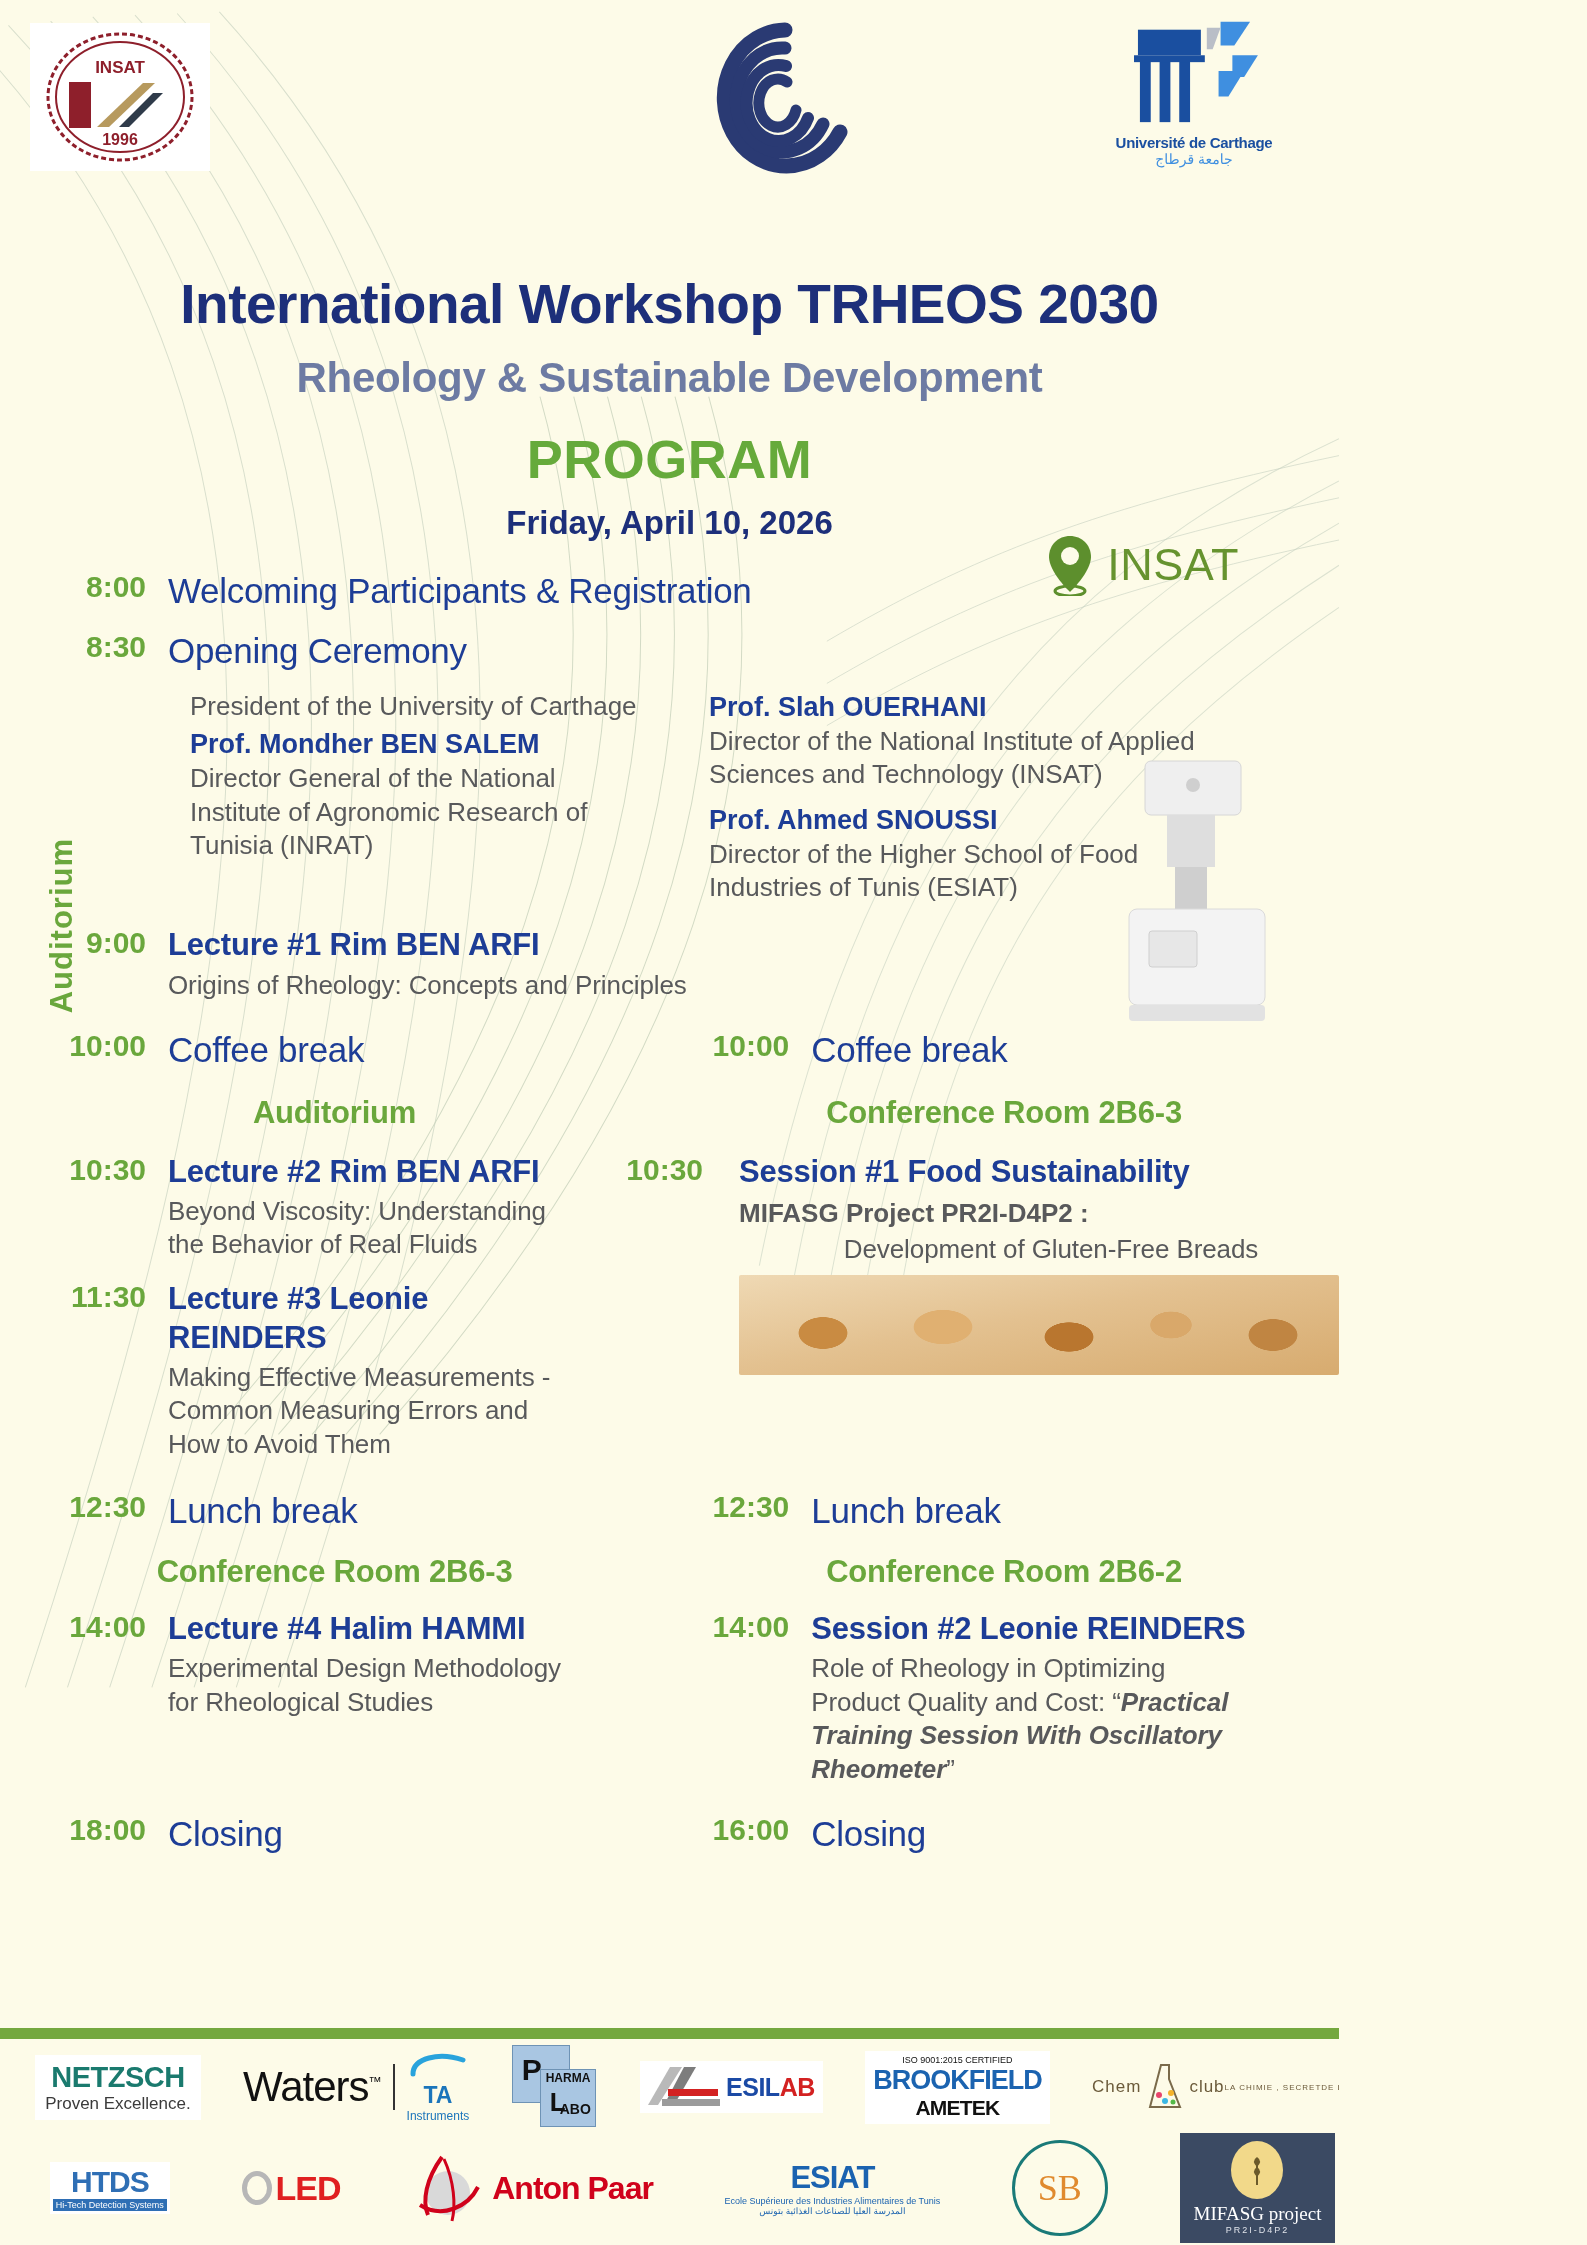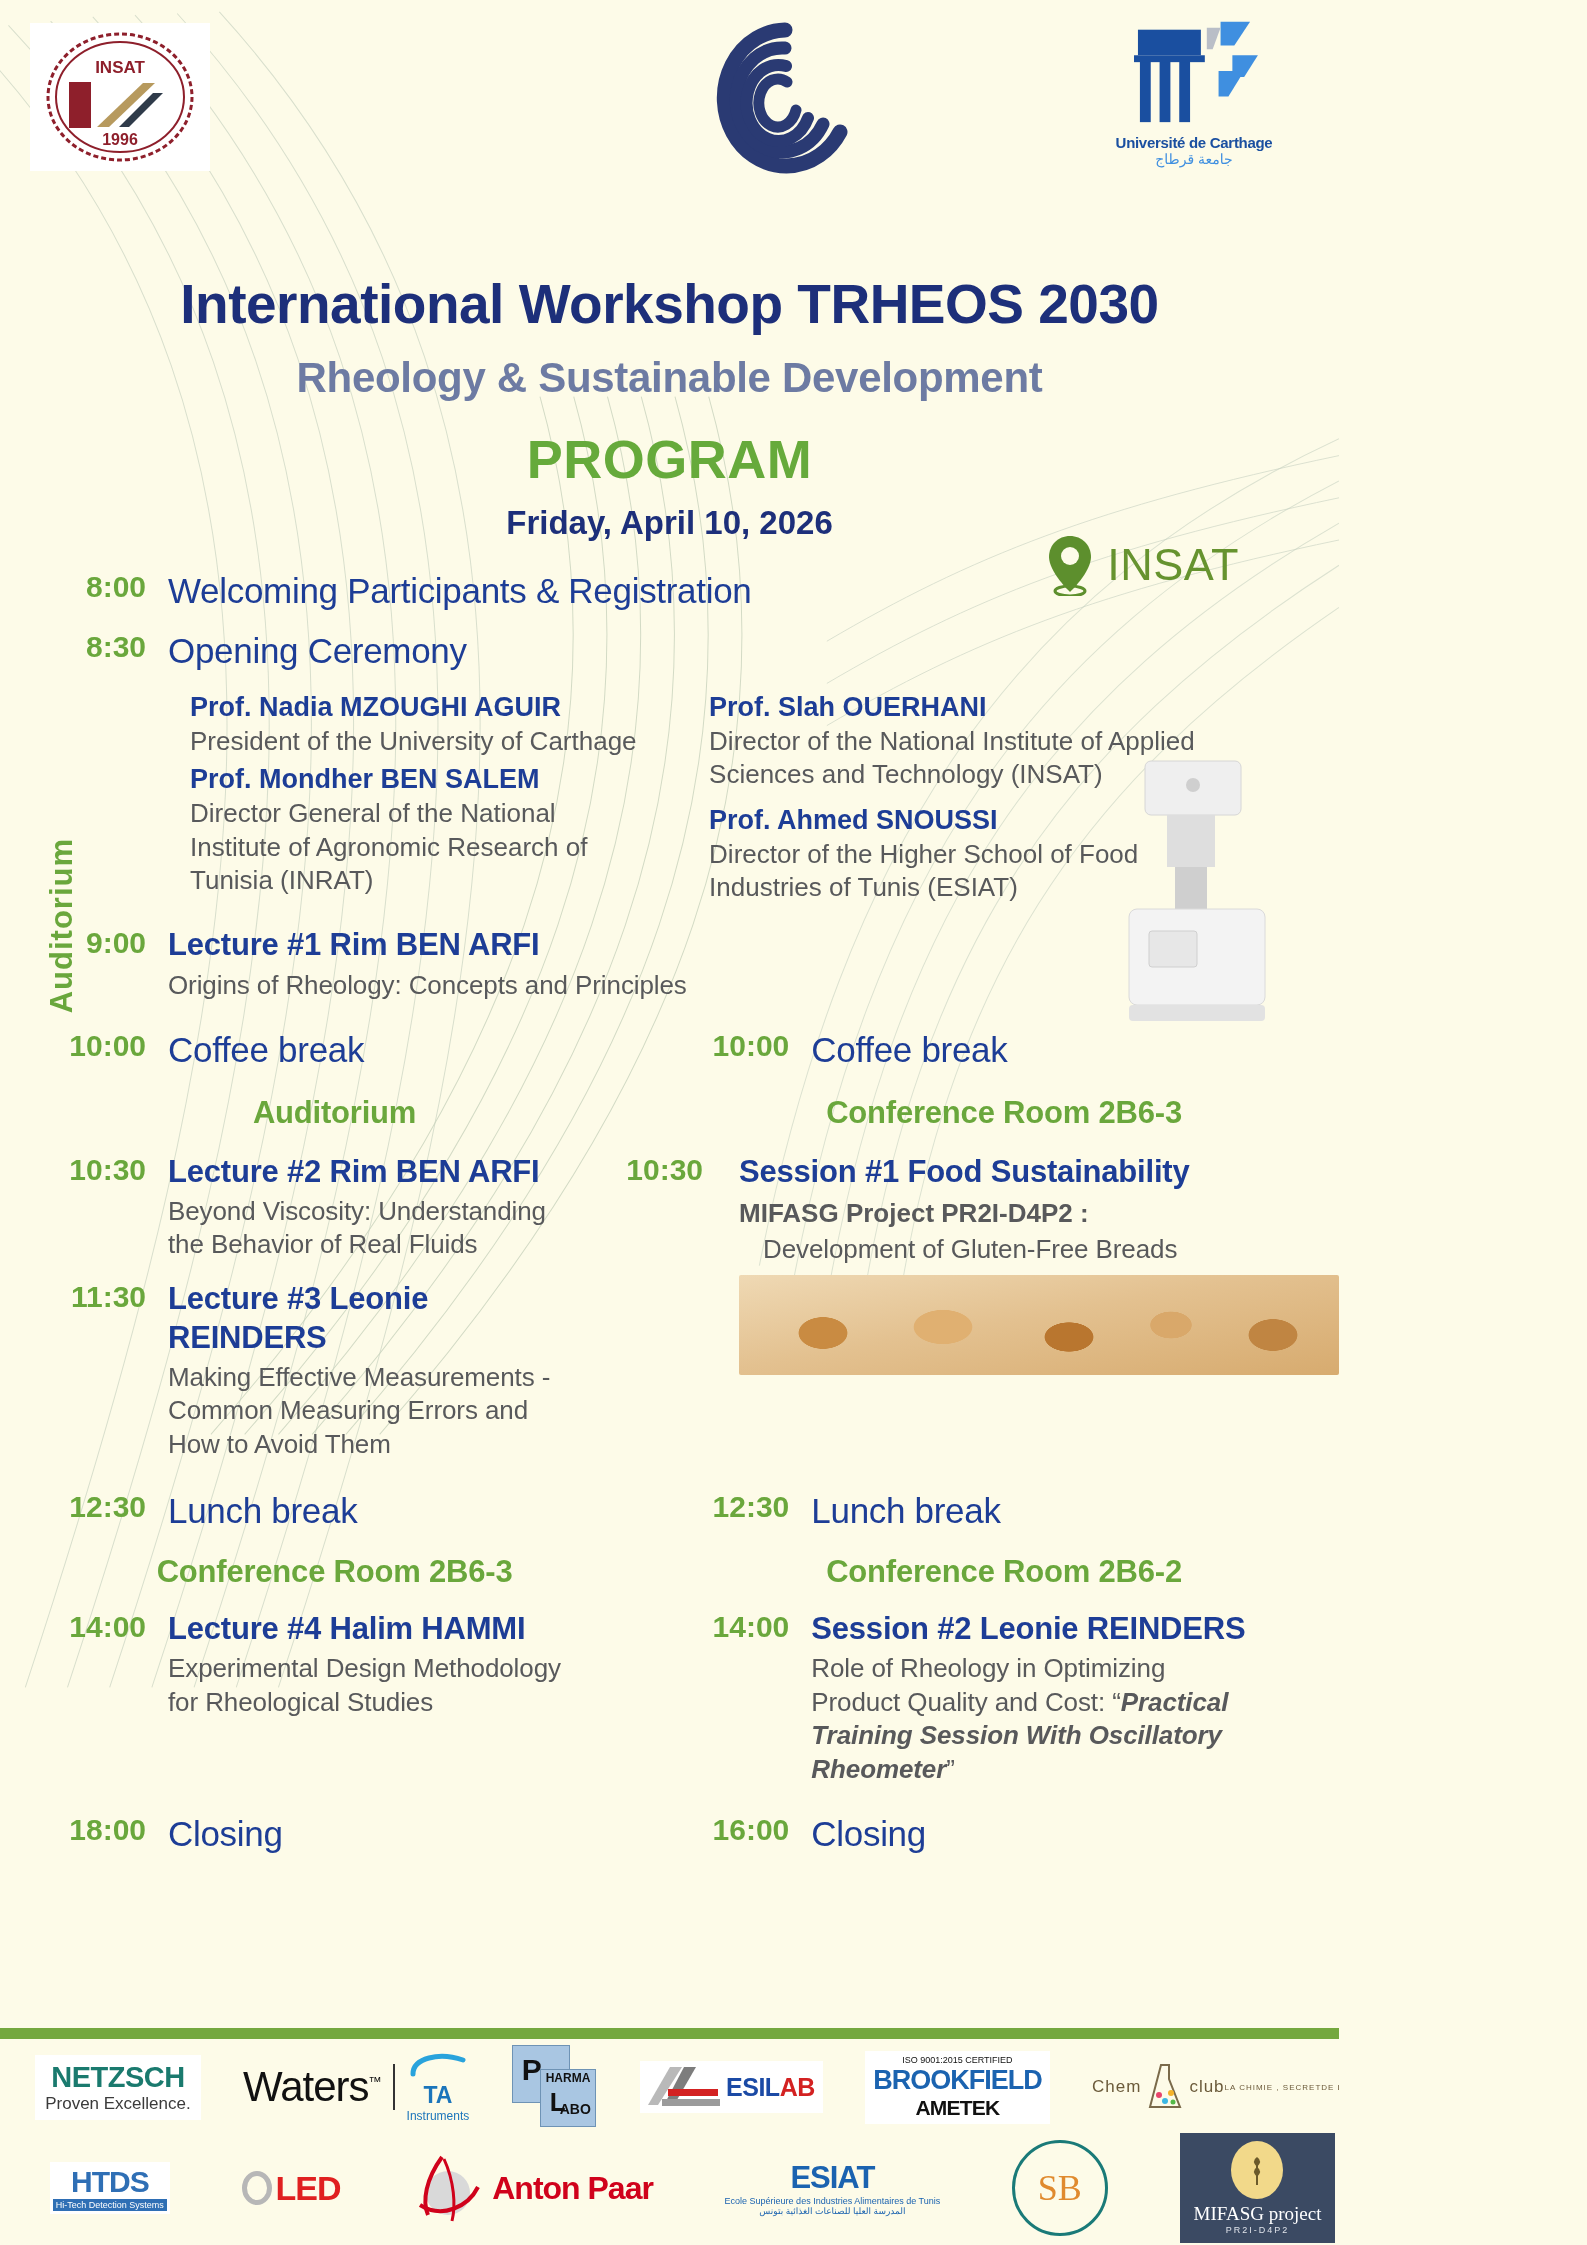--- a/index.html
+++ b/index.html
@@ -287,21 +287,20 @@
     <div class="entry" style="margin-top:18px;">
       <div class="time">8:30</div>
       <div class="body-col">
         <div class="big-line">Opening Ceremony</div>
       </div>
     </div>
 
     <div class="row" style="margin-top:18px;">
       <div class="col col-left">
         <div style="padding-left:190px; padding-right:30px;">
-          <div class="name-bold">Prof. Nadia MZOUGHI AGUIR</div>
           <div class="role">President of the University of Carthage</div>
           <div class="name-bold" style="margin-top:4px;">Prof. Mondher BEN SALEM</div>
           <div class="role">Director General of the National Institute of Agronomic Research of Tunisia (INRAT)</div>
         </div>
       </div>
       <div class="col col-right">
         <div style="padding-left:40px; padding-right:130px;">
           <div class="name-bold">Prof. Slah OUERHANI</div>
           <div class="role">Director of the National Institute of Applied Sciences and Technology (INSAT)</div>
           <div class="name-bold" style="margin-top:11px;">Prof. Ahmed SNOUSSI</div>
@@ -358,21 +357,21 @@
             <div class="desc" style="margin-top:3px; max-width:430px;">Making Effective Measurements - Common Measuring Errors and How to Avoid Them</div>
           </div>
         </div>
       </div>
 
       <div class="col col-right entry" style="padding-left:0;">
         <div class="time">10:30</div>
         <div class="body-col" style="padding-left:14px;">
           <div class="lect-title">Session #1 Food Sustainability</div>
           <div class="proj-bold" style="margin-top:5px;">MIFASG Project PR2I-D4P2 :</div>
-          <div class="desc" style="margin-left:24px; margin-top:3px;">Development of Gluten-Free Breads</div>
+          <div class="desc" style="margin-left:24px; margin-top:3px;text-align:center;">Development of Gluten-Free Breads</div>
           <div class="bread-photo"></div>
         </div>
       </div>
     </div>
 
     <div class="row" style="margin-top:28px;">
       <div class="col col-left entry">
         <div class="time">12:30</div>
         <div class="body-col">
             <div class="big-line">Lunch break</div>

